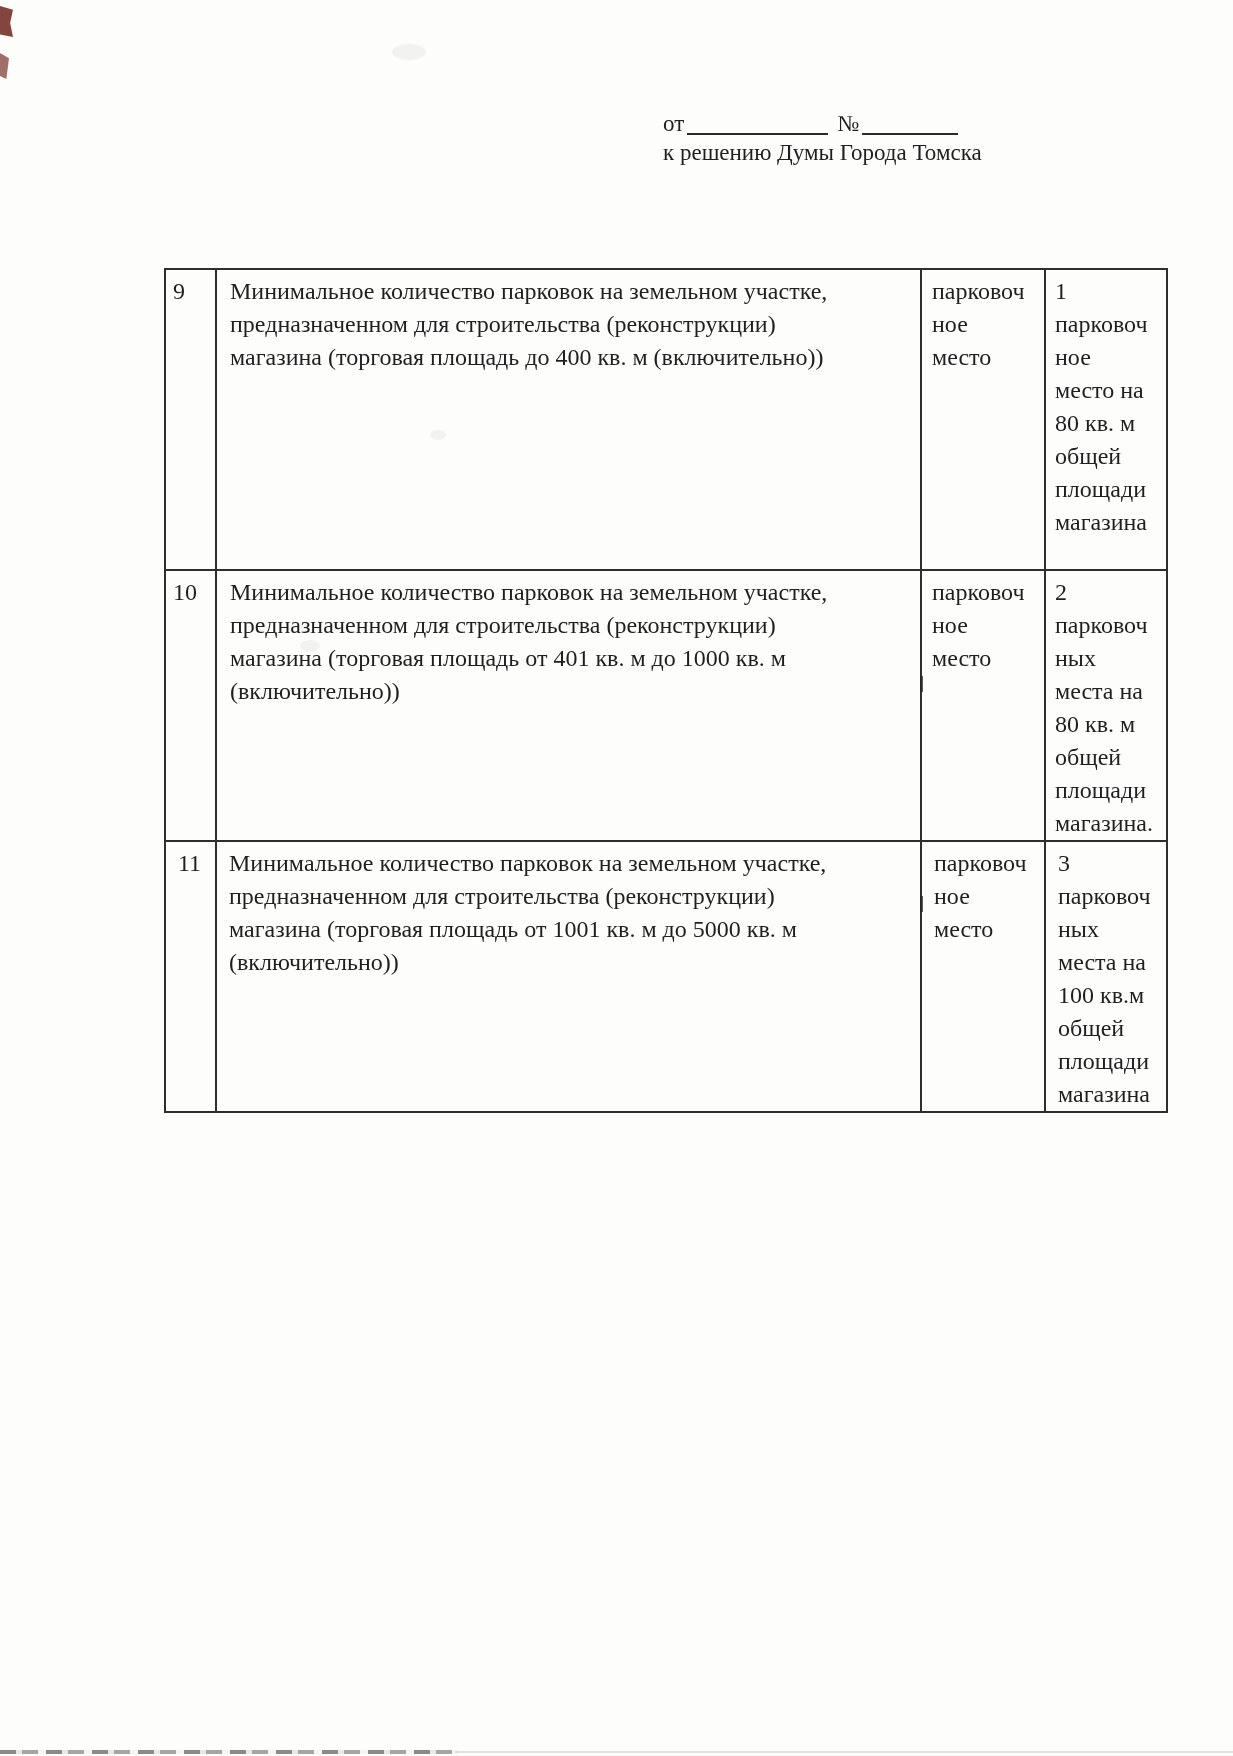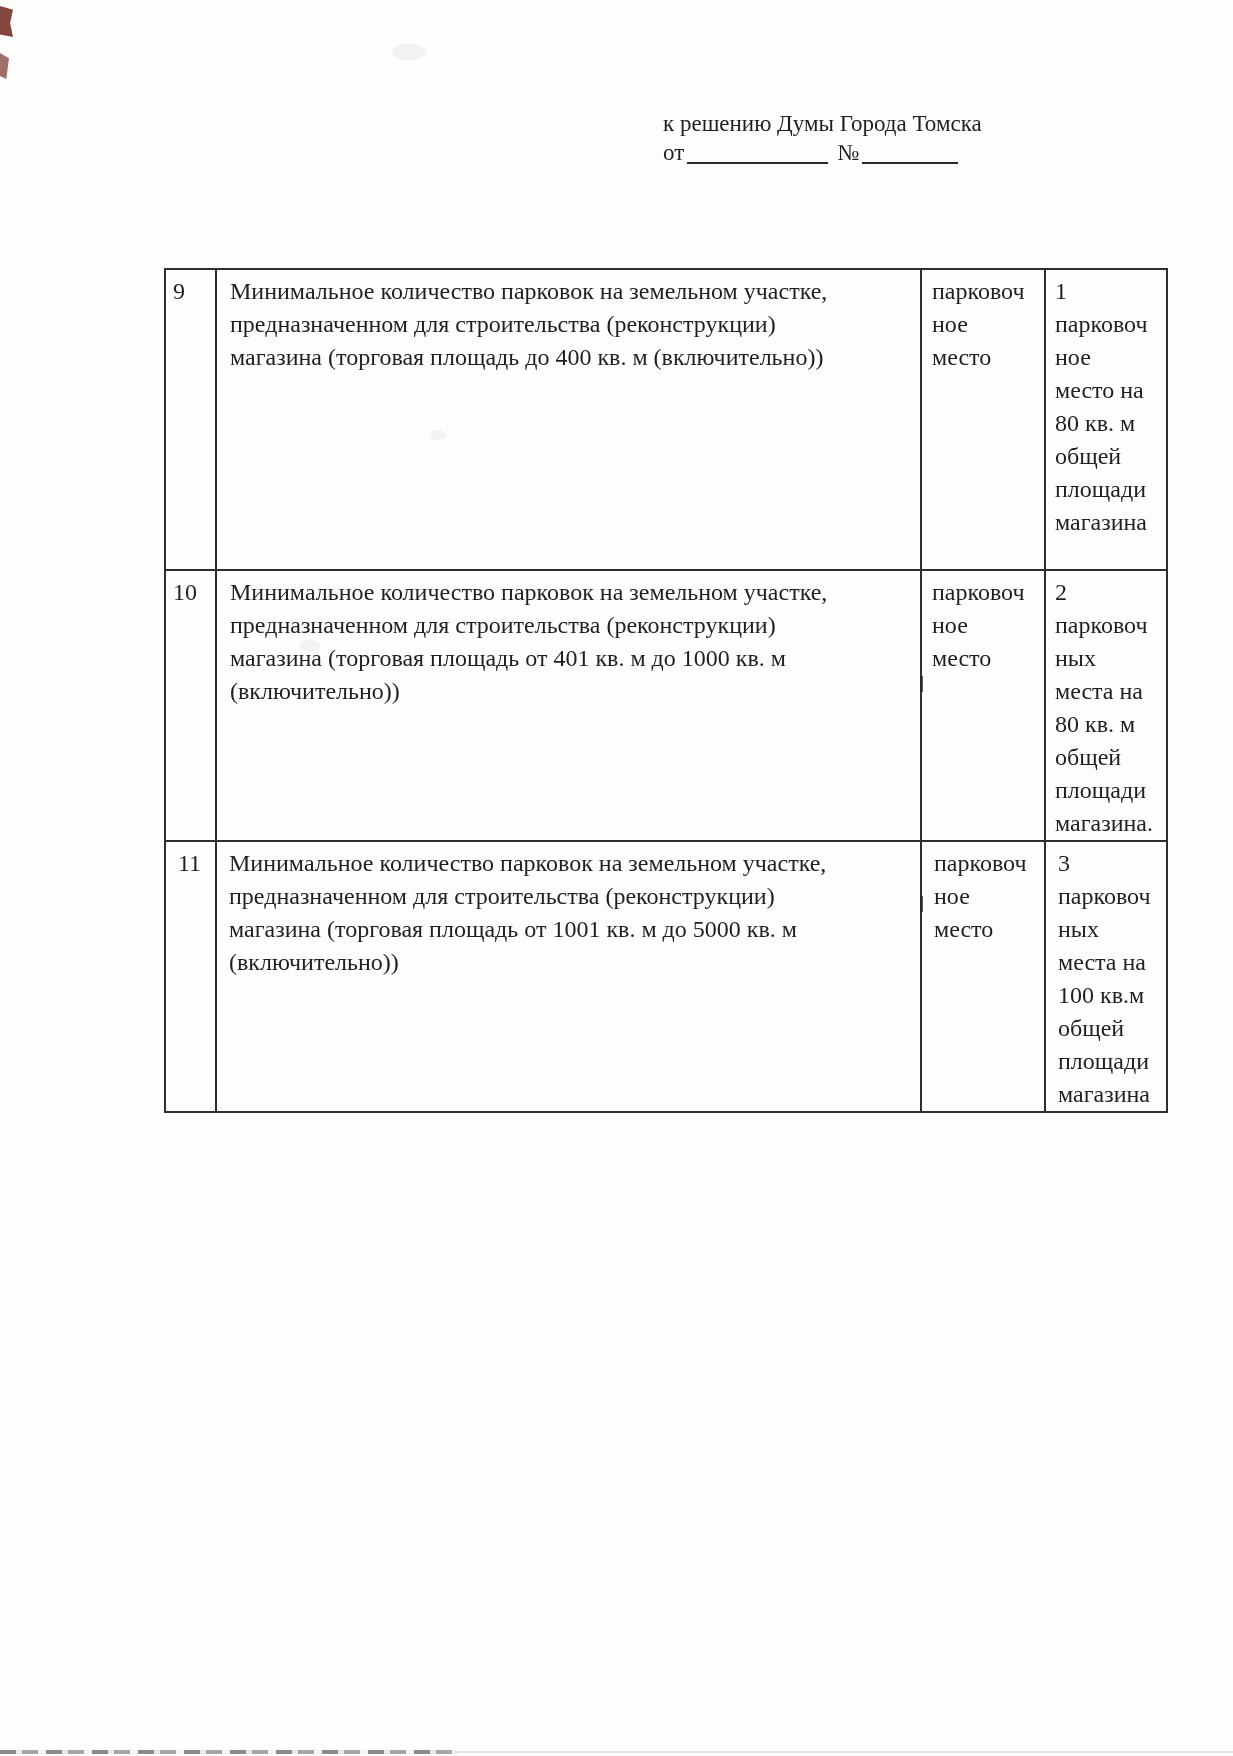--- a/index.html
+++ b/index.html
@@ -82,22 +82,22 @@
   .sm1{left:392px;top:44px;width:34px;height:16px;}
   .sm2{left:300px;top:640px;width:20px;height:12px;}
   .sm3{left:430px;top:430px;width:16px;height:10px;}
 </style>
 </head>
 <body>
 
 <div class="page">
 
   <div class="hdr">
+    <div class="hdr-line"><span>от</span><span class="blank blank-date"></span><span class="no-sign">№</span><span class="blank blank-no"></span></div>
     <div class="hdr-line">к решению Думы Города Томска</div>
-    <div class="hdr-line"><span>от</span><span class="blank blank-date"></span><span class="no-sign">№</span><span class="blank blank-no"></span></div>
   </div>
 
   <table class="doc">
     <colgroup>
       <col style="width:51px">
       <col style="width:705px">
       <col style="width:124px">
       <col style="width:122px">
     </colgroup>
     <tbody>

